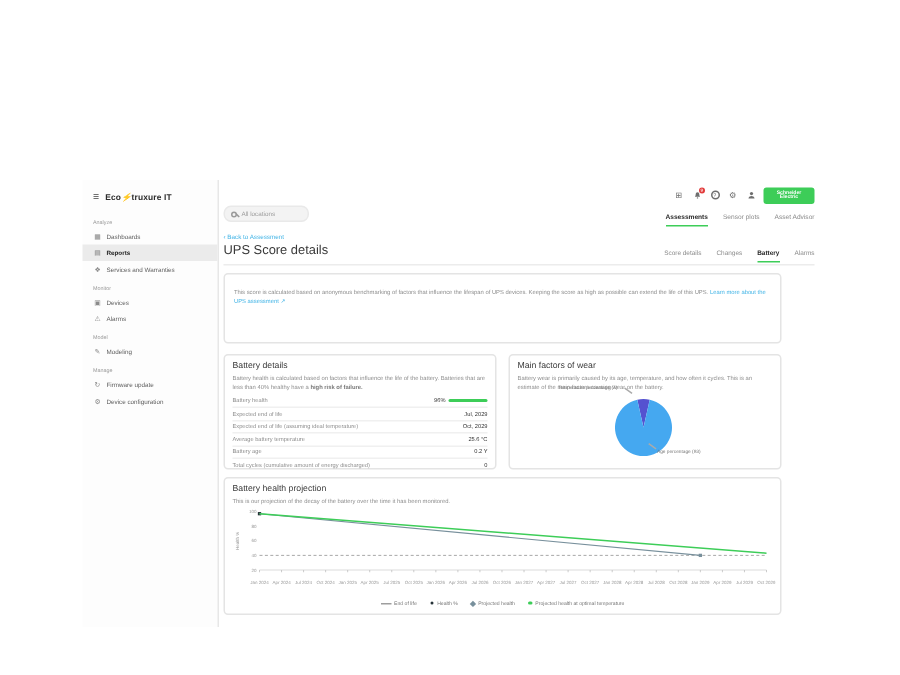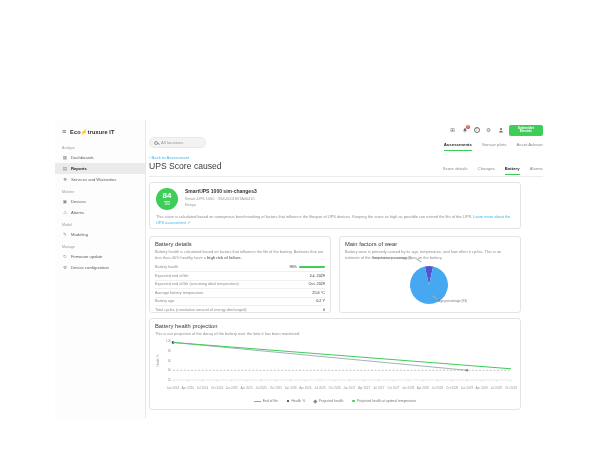--- a/index.html
+++ b/index.html
@@ -173,42 +173,31 @@
       <span class="search-ph">All locations</span>
     </div>
 
     <div class="tabs1">
       <span class="tab1 active">Assessments</span>
       <span class="tab1">Sensor plots</span>
       <span class="tab1">Asset Advisor</span>
     </div>
 
     <div class="back-link">‹ Back to Assessment</div>
-    <div class="page-title">UPS Score caused</div>
+    <div class="page-title">UPS Score details</div>
 
     <div class="tabs2">
       <span class="tab2">Score details</span>
       <span class="tab2">Changes</span>
       <span class="tab2 active">Battery</span>
       <span class="tab2">Alarms</span>
     </div>
     <div class="divider"></div>
 
     <div class="card" id="score-card">
-      <div class="score-row">
-        <div class="score-circle">
-          <span class="score-num">84</span>
-          <span class="score-den">100</span>
-        </div>
-        <div>
-          <div class="dev-name">SmartUPS 1000 sim-changes3</div>
-          <div class="dev-sub">Smart-UPS 1000 · 3S4-000180TA00410</div>
-          <div class="dev-sub">Kenya</div>
-        </div>
-      </div>
       <div class="score-desc"><span>This score is calculated based on anonymous benchmarking of factors that influence the lifespan of UPS devices. Keeping the score as high as possible can extend the life of this UPS. </span><a>Learn more about the UPS assessment ↗</a></div>
     </div>
 
     <div class="card" id="battery-card">
       <div class="card-title">Battery details</div>
       <div class="card-desc" style="margin-top:2px"><span>Battery health is calculated based on factors that influence the life of the battery. Batteries that are less than 40% healthy have a </span><b style="color:#777">high risk of failure.</b></div>
       <div class="rows">
         <div class="brow">
           <span class="k">Battery health</span>
           <span class="v">

